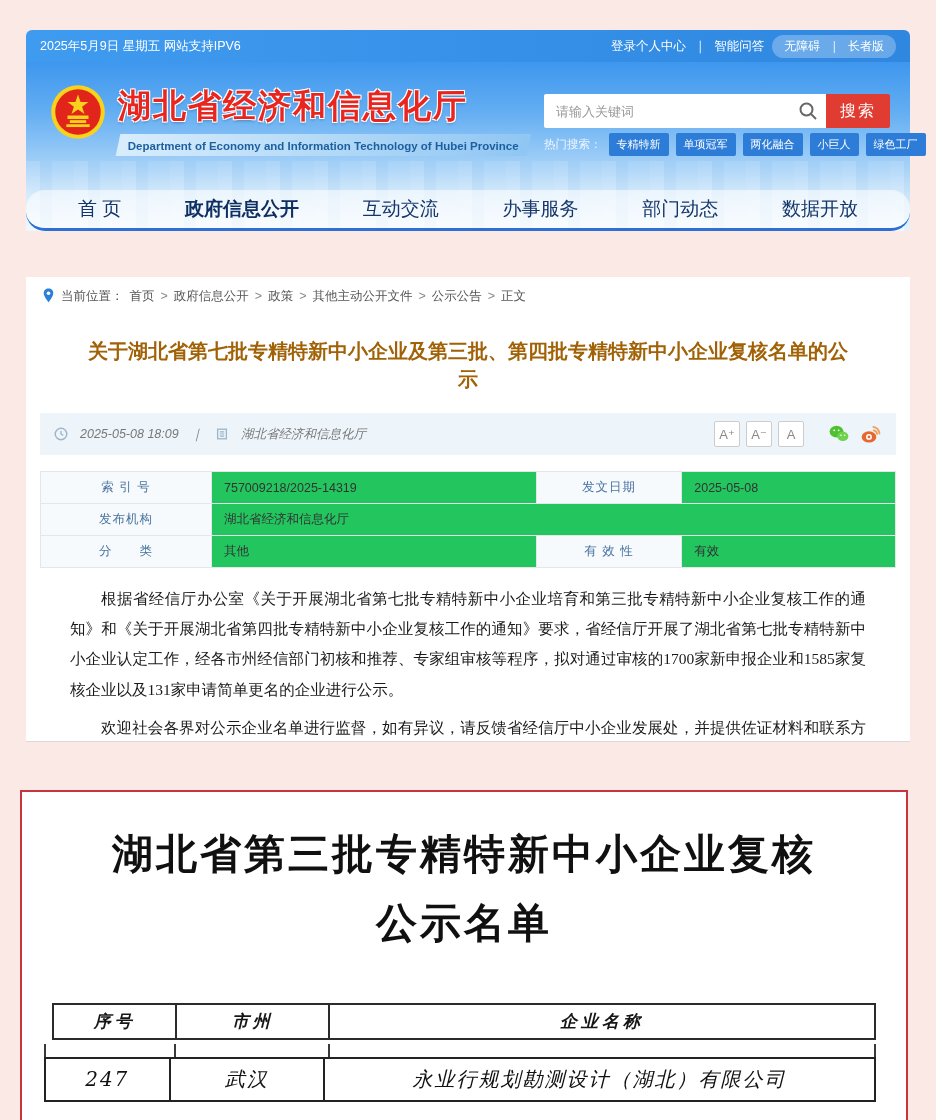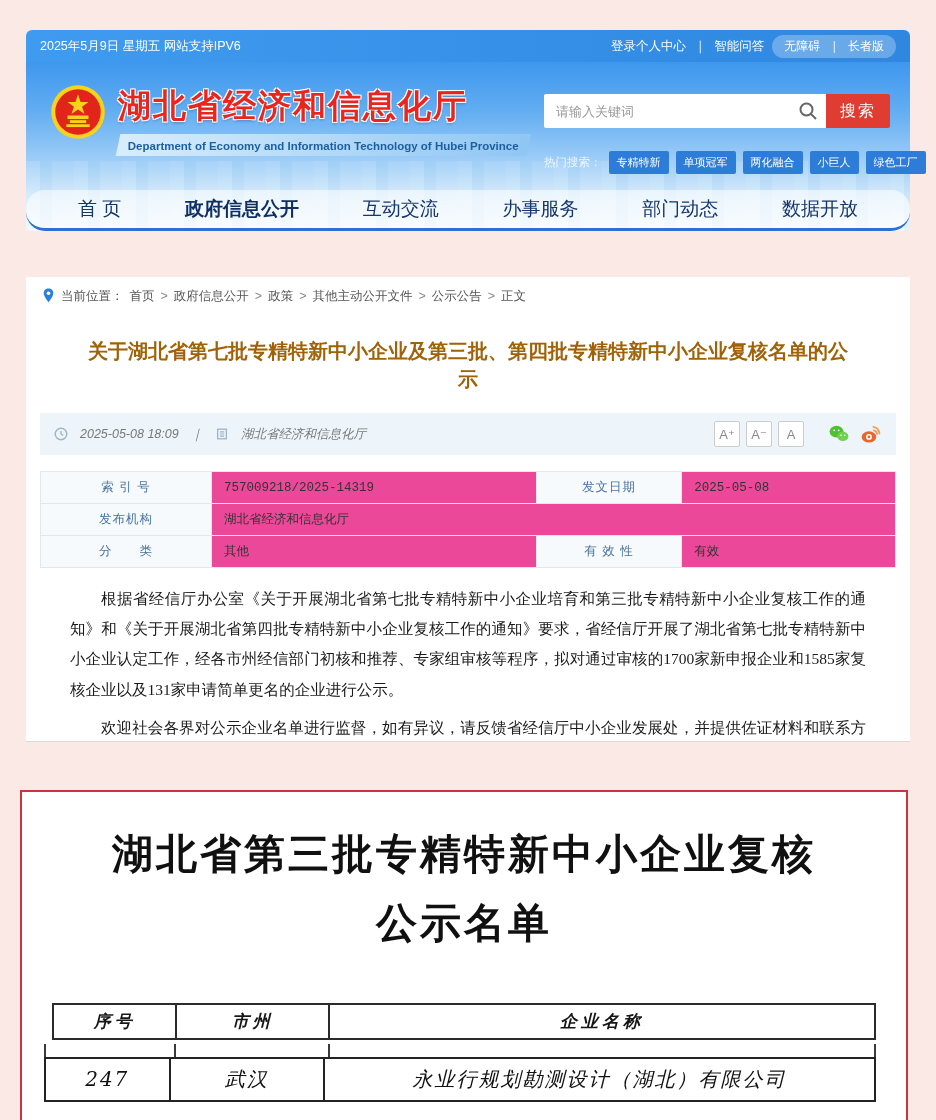--- a/index.html
+++ b/index.html
@@ -32,21 +32,21 @@
 
   .search-zone { position:absolute; right:20px; top:32px; width:346px; }
   .search-row { display:flex; height:34px; }
   .search-input-wrap { position:relative; flex:1; }
   .search-input-wrap input { width:100%; height:34px; border:none; border-radius:2px 0 0 2px;
     padding:0 34px 0 12px; font-size:13px; color:#333; outline:none; }
   .search-input-wrap input::placeholder { color:#999; }
   .mag { position:absolute; right:8px; top:7px; width:20px; height:20px; cursor:pointer; }
   .search-btn { width:64px; height:34px; border:none; background:#e03c31; color:#fff; font-size:16px;
     letter-spacing:2px; border-radius:0 2px 2px 0; cursor:pointer; }
-  .hot-row { margin-top:23px; display:flex; align-items:center; gap:7px; }
+  .hot-row { margin-top:5px; display:flex; align-items:center; gap:7px; }
   .hot-label { color:#eef6ff; font-size:11.5px; white-space:nowrap; }
   .hot-tag { background:#2c7cd8; color:#fff; font-size:11px; padding:4px 8px; border-radius:2px;
     cursor:pointer; white-space:nowrap; }
 
   .nav { position:absolute; left:0; right:0; bottom:0; height:41px; background:rgba(255,255,255,.55);
     border-bottom:3px solid #2e6fd6; display:flex; align-items:center; justify-content:space-between;
     padding:0 52px;border-radius:19px; }
   .nav-item { font-size:19px; color:#14366b; cursor:pointer; font-weight:500; }
   .nav-item.active { font-weight:900; color:#0f2f63; }
 
@@ -67,21 +67,21 @@
   .micon { width:14px; height:14px; }
   .fontsize-btns { display:flex; gap:6px; margin-right:14px; }
   .fs-btn { width:26px; height:26px; background:#fff; border:1px solid #ccc; border-radius:2px;
     color:#888; font-size:13px; display:flex; align-items:center; justify-content:center; cursor:pointer; }
   .meta-right { display:flex; align-items:center; gap:10px; }
   .share-icon { width:22px; height:22px; cursor:pointer; }
 
   .info-table { margin:16px 14px 0; width:calc(100% - 28px); border-collapse:collapse; font-size:12.5px; }
   .info-table th, .info-table td { border:1px solid #e3e7ea; padding:7px 12px; font-weight:normal; text-align:left; }
   .info-table th { background:#f6fafd; color:#49739f; text-align:center; letter-spacing:1px; }
-  .info-table td { color:#333; background:#ec4899;font-family:Liberation Mono, monospace; }
+  .info-table td { color:#333; background:#22c55e; }
   .w-l1 { width:20%; } .w-v1 { width:38%; } .w-l2 { width:17%; } .w-v2 { width:25%; }
 
   .article-body { padding:16px 44px 0; font-family:"Liberation Serif","DejaVu Serif",serif;
     font-size:15.5px; color:#1a1a1a; line-height:1.95; text-align:justify; }
   .article-body p { text-indent:2em; margin-bottom:8px; }
 
   
   .cert { position:relative; left:-6px; margin-top:48px; width:888px; height:357px; background:#fff;
     border:2px solid #c9353f; overflow:hidden; padding-top:36px;
     font-family:"DejaVu Serif","Liberation Serif",serif; }

